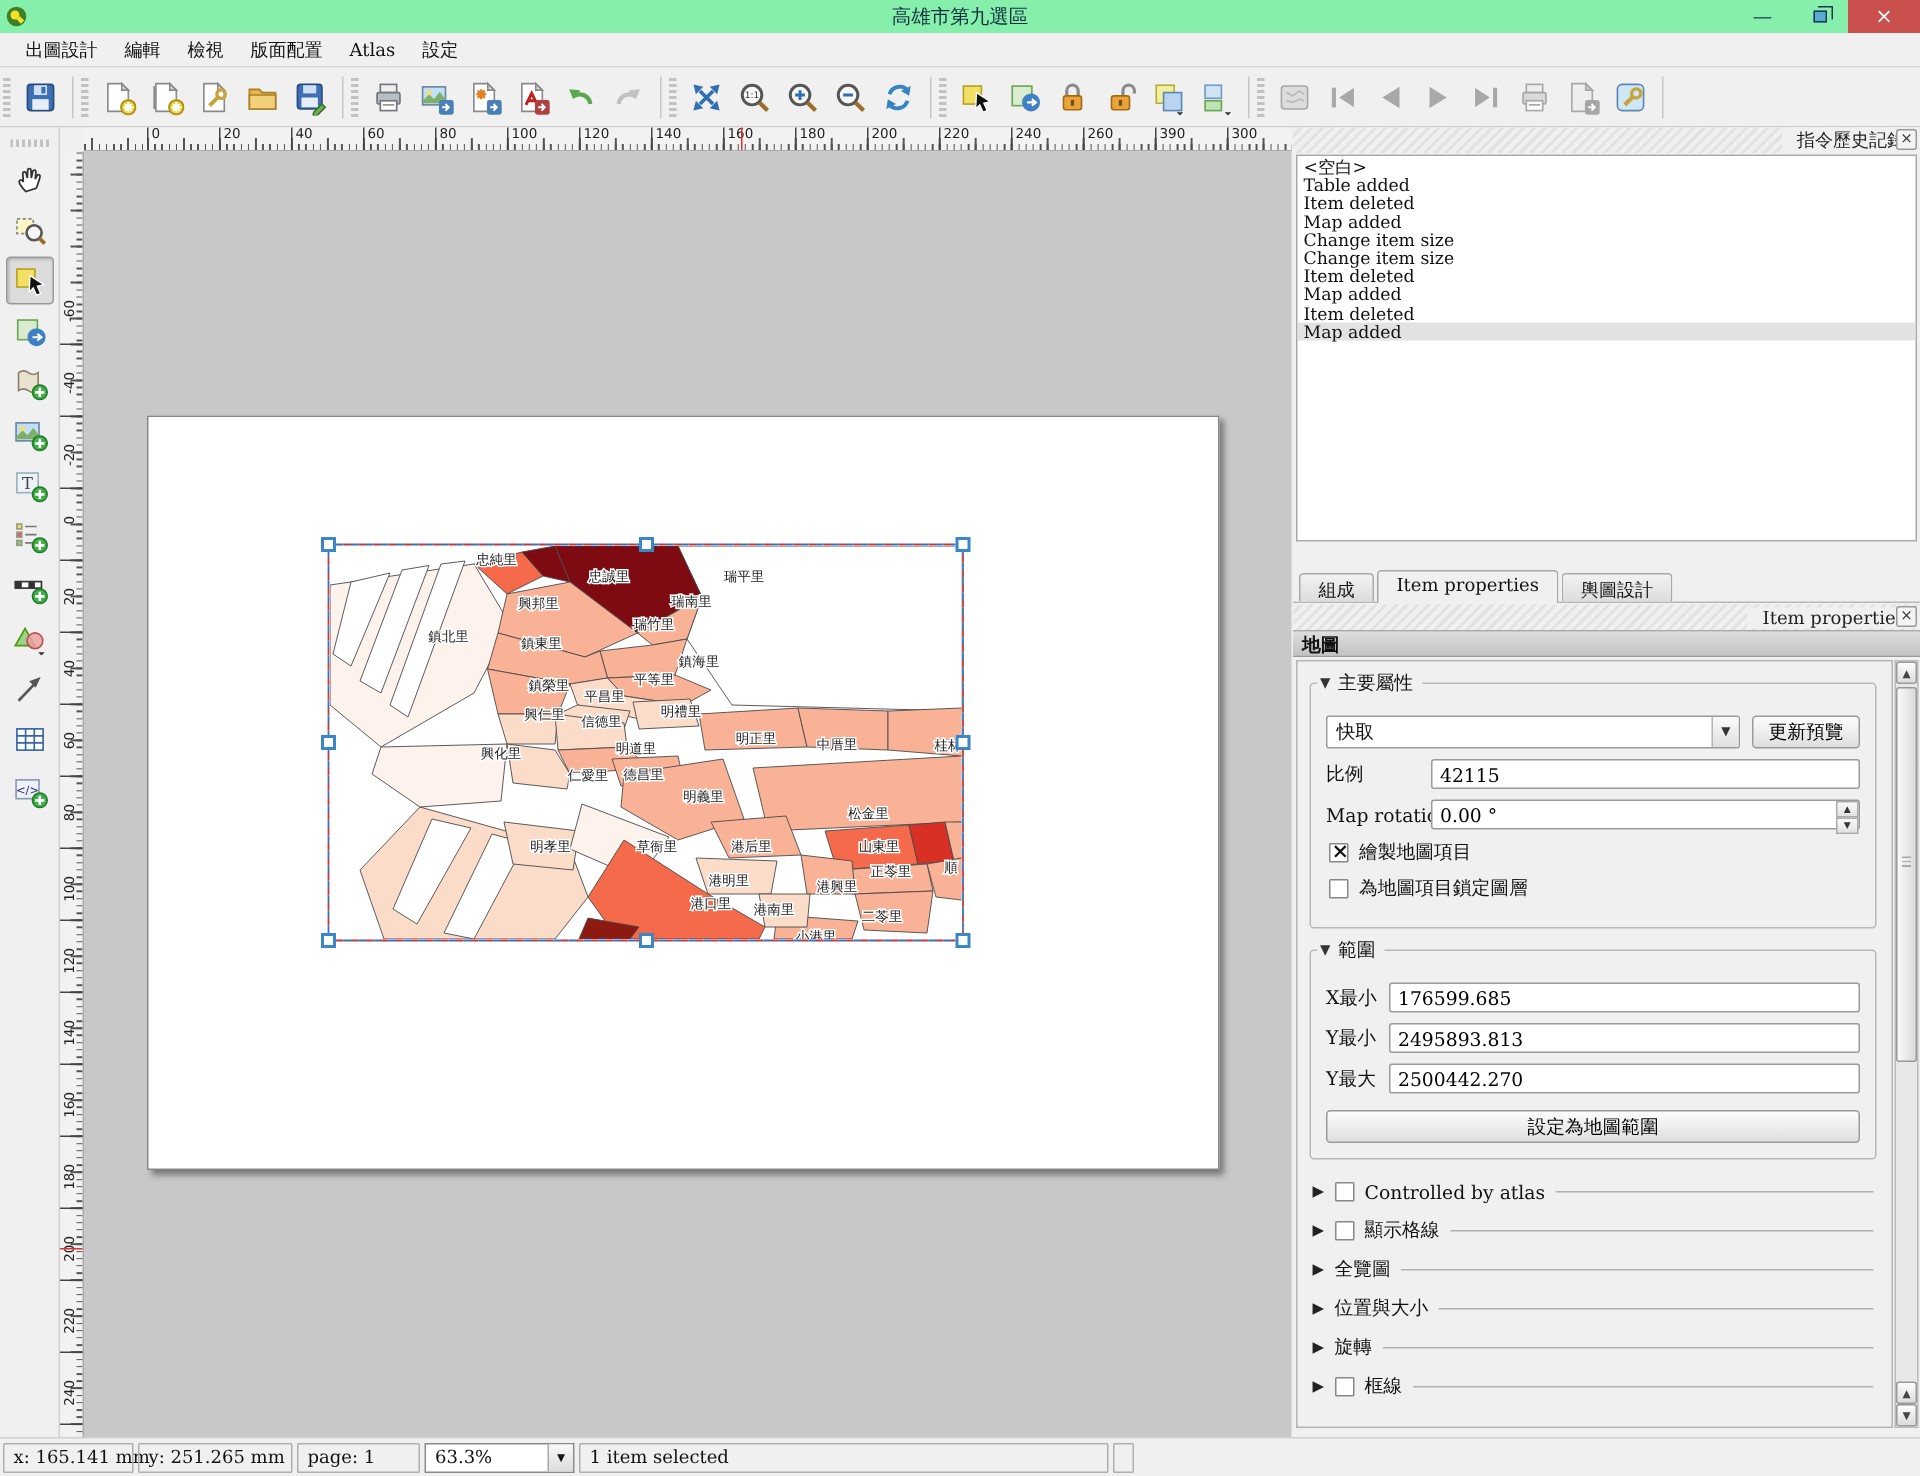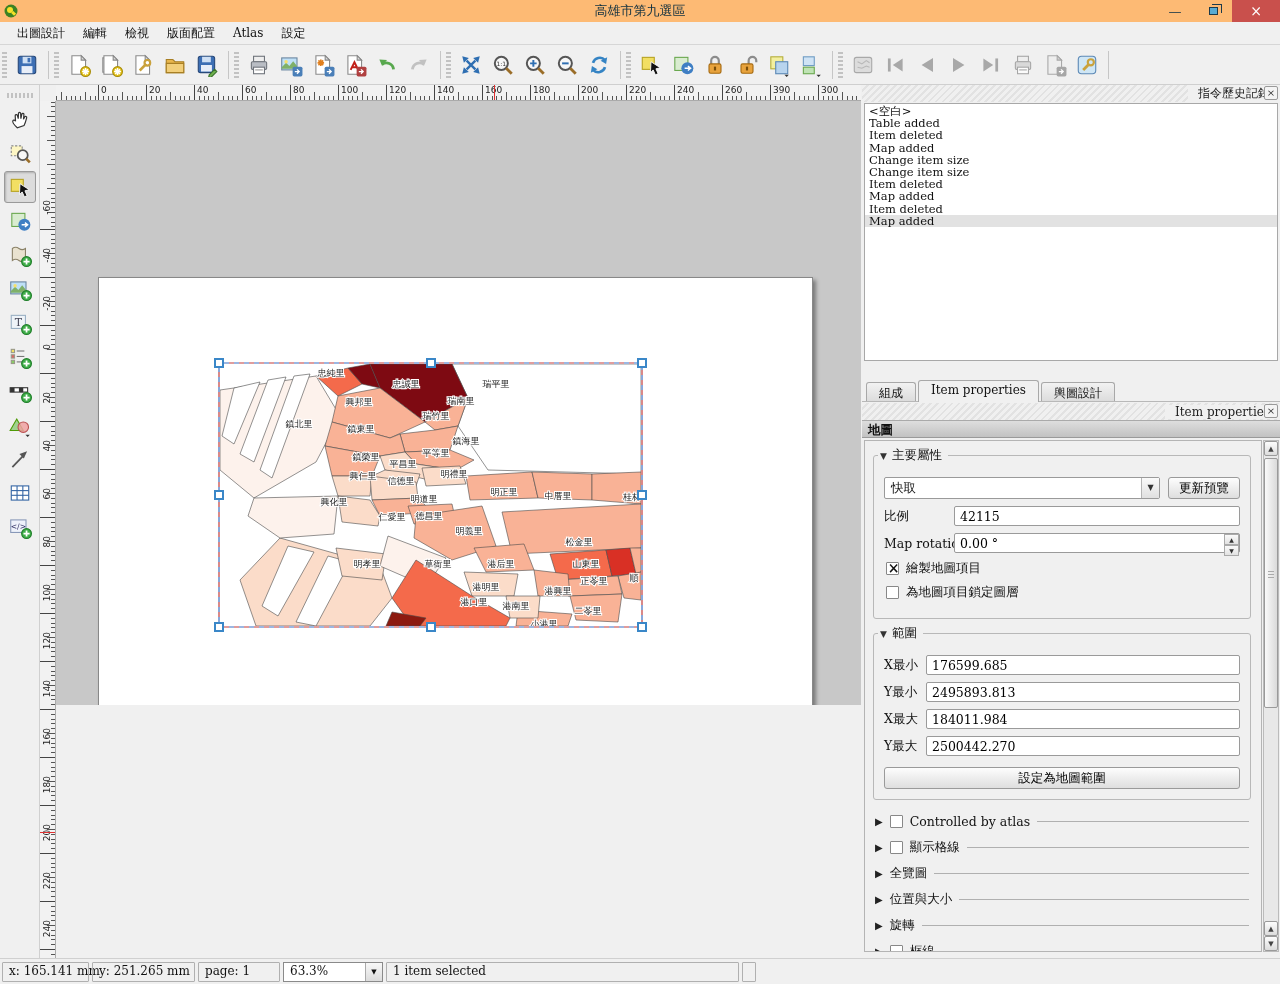--- a/index.html
+++ b/index.html
@@ -1,21 +1,21 @@
 <!DOCTYPE html>
 <html><head>
 <meta charset="utf-8">
 <style>
   * { margin:0; padding:0; box-sizing:border-box; }
   html,body { width:1280px; height:984px; overflow:hidden; }
   body { font-family:"DejaVu Serif","Liberation Serif",serif; font-size:12px; color:#111; background:#f0f0f0; }
   #app { position:relative; width:1280px; height:984px; background:#f0f0f0; }
 
   
-  .titlebar { position:absolute; left:0; top:0; width:1280px; height:22px; background:#fdba74; display:flex; align-items:center; }
+  .titlebar { position:absolute; left:0; top:0; width:1280px; height:22px; background:#86efac; display:flex; align-items:center; }
   .titlebar .app-icon { width:16px; height:16px; margin-left:3px; }
   .titlebar .title { position:absolute; left:0; right:0; text-align:center; color:#10303f; font-size:13px; }
   .win-btns { position:absolute; right:0; top:0; height:22px; display:flex; }
   .win-btn { width:38px; height:22px; display:flex; align-items:center; justify-content:center; color:#1c3a4a; font-size:13px; }
   .win-btn.close { width:48px; background:#c9504c; color:#fff; font-size:14px; }
   .restore-glyph { width:9px; height:8px; border:1px solid #1c3a4a; position:relative; background:#5aabd2;}
   .restore-glyph::before { content:""; position:absolute; left:2px; top:-4px; width:9px; height:8px; border:1px solid #1c3a4a; border-bottom:none; border-left:none;}
 
   
   .menubar { position:absolute; left:0; top:22px; width:1280px; height:23px; background:#f0f0f0; border-bottom:1px solid #d6d6d6; display:flex; align-items:center; padding-left:8px; }
@@ -43,21 +43,21 @@
   .ruler-top .rlabel { position:absolute; top:0; height:15px; border-left:1px solid #444; padding-left:2px; font-family:"DejaVu Sans",sans-serif; font-size:9px; color:#222; }
   .ruler-top .cursor { position:absolute; top:0; bottom:0; width:1px; background:#e03030; }
   .ruler-left { position:absolute; left:40px; top:101px; width:16px; height:857px; background:#f2f2f2; border-right:1px solid #aaa;
     background-image:repeating-linear-gradient(to bottom,#555 0 1px,transparent 1px 4.8px),repeating-linear-gradient(to bottom,#555 0 1px,transparent 1px 24px);
     background-size:4px 100%,8px 100%; background-repeat:repeat-y; background-position:100% 128px,100% 128px; }
   .ruler-left .rlabel { position:absolute; left:0; width:15px; border-top:1px solid #444; }
   .ruler-left .rlabel span { position:absolute; display:block; width:30px; text-align:right; font-family:"DejaVu Sans",sans-serif; font-size:9px; color:#222;
     transform:rotate(-90deg); transform-origin:0 0; left:2px; top:0px; }
   .ruler-left .cursor { position:absolute; left:0; right:0; height:1px; background:#e03030; }
 
-  .canvas { position:absolute; left:56px; top:101px; width:805px; height:604px; background:#c8c8c8; overflow:hidden; }
+  .canvas { position:absolute; left:56px; top:101px; width:805px; height:857px; background:#c8c8c8; overflow:hidden; }
   .paper { position:absolute; left:42px; top:176px; width:715px; height:503px; background:#fff; border:1px solid #888; box-shadow:3px 3px 4px rgba(0,0,0,.4); }
 
   .map-item { position:absolute; left:121px; top:86px; width:421px; height:262px; background:#fff; overflow:hidden; }
   .map-item svg text { font-family:"DejaVu Sans","Liberation Sans",sans-serif; font-size:9px; fill:#1a1a1a; paint-order:stroke; stroke:#ffffff; stroke-width:2px; text-anchor:middle; }
   .sel-overlay { position:absolute; inset:0; pointer-events:none; }
   .handle { position:absolute; width:10px; height:10px; background:#fff; border:2px solid #3a87c8; }
 
   
   .right-panel { position:absolute; left:862px; top:85px; width:418px; height:873px; background:#f0f0f0; }
   .dock-title { position:relative; height:17px; display:flex; align-items:center; justify-content:flex-end; font-size:12px; color:#222;
@@ -744,23 +744,20 @@
         <div class="groupbox"><div class="gb-title">
             <span class="gb-arrow">▼</span>
             <span>範圍</span>
           </div><div class="frow">
             <span class="flabel" style="width:34px;">X最小</span>
             <input class="tinput" value="176599.685" style="">
           </div><div class="frow">
             <span class="flabel" style="width:34px;">Y最小</span>
             <input class="tinput" value="2495893.813" style="">
           </div><div class="frow">
-            <span class="flabel" style="width:34px;">X最大</span>
-            <input class="tinput" value="184011.984" style="">
-          </div><div class="frow">
             <span class="flabel" style="width:34px;">Y最大</span>
             <input class="tinput" value="2500442.270" style="">
           </div><button class="btn" style="width:100%;margin-top:4px;">設定為地圖範圍</button></div>
         <div class="collapsed-row">
           <span class="tri">▶</span>
           <div class="checkbox"></div>
           <span class="flabel">Controlled by atlas</span>
           <div class="line"></div>
         </div>
         <div class="collapsed-row">

